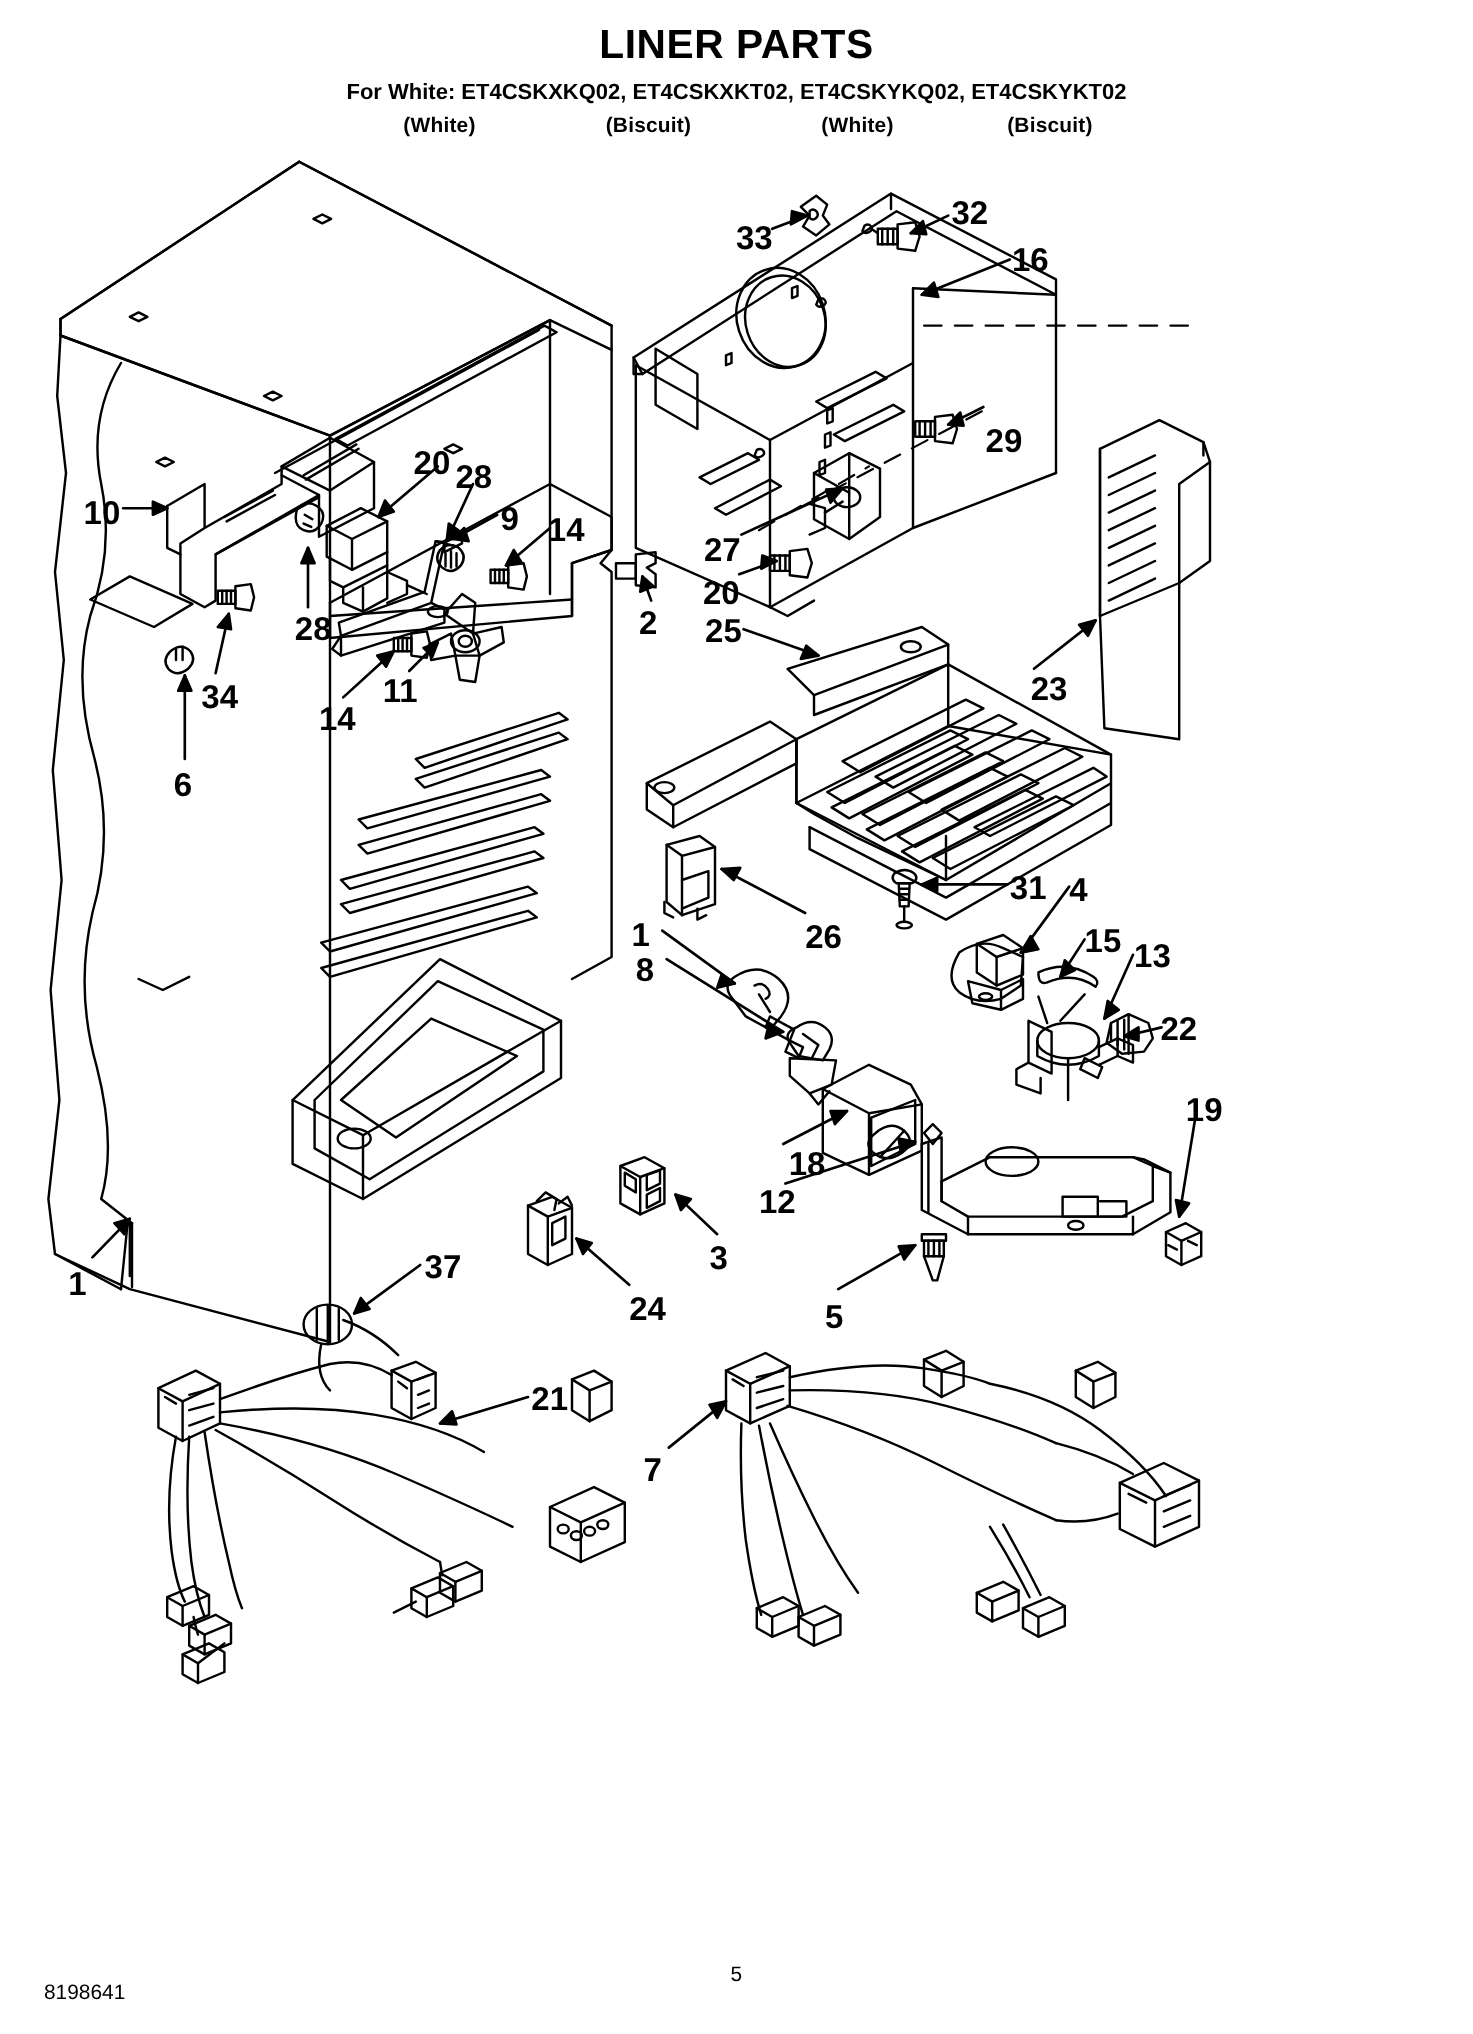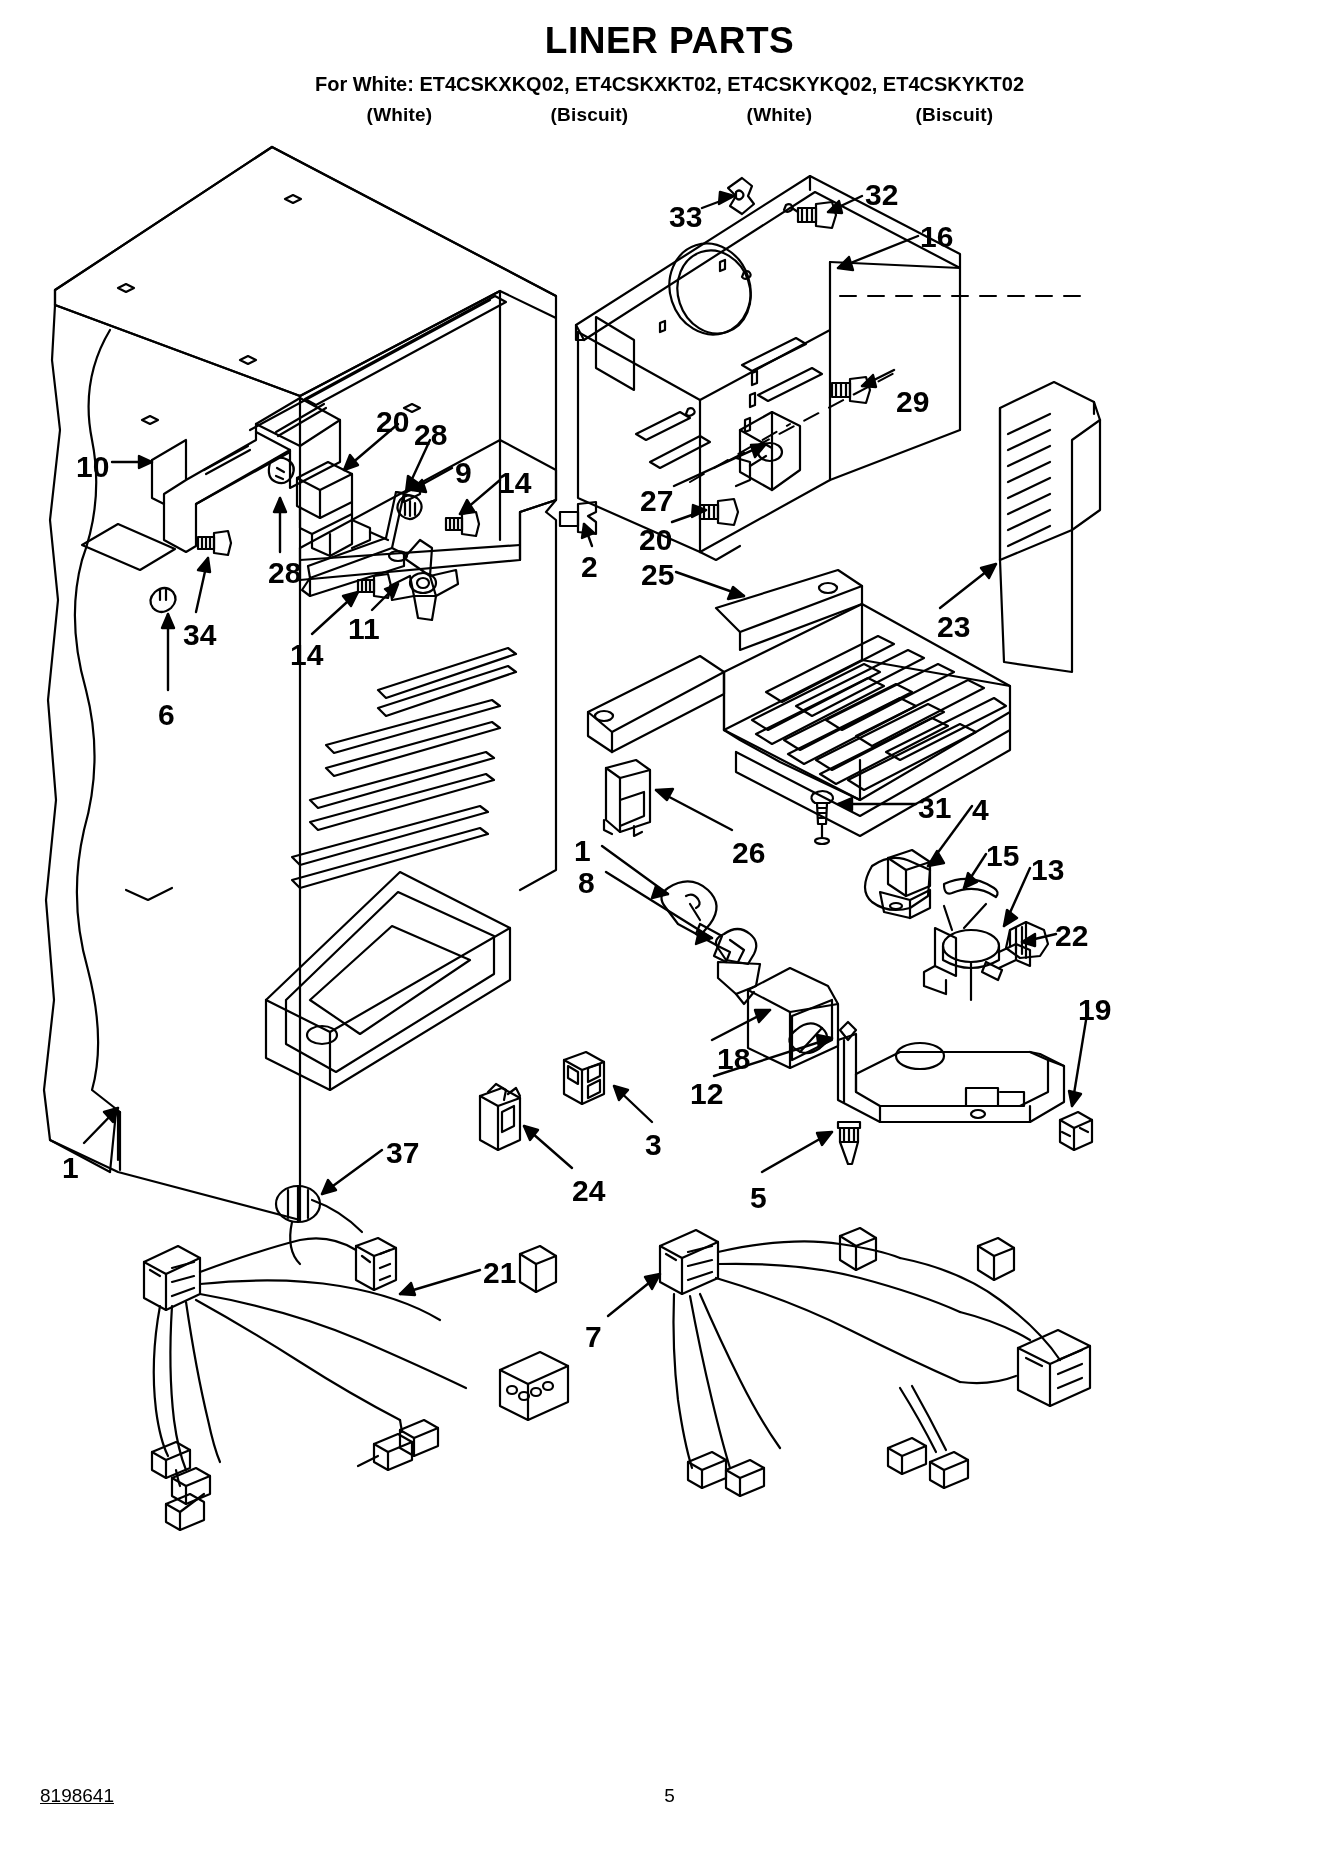--- a/index.html
+++ b/index.html
@@ -9,21 +9,21 @@
   
   .hdr{position:absolute;left:0;right:0;top:22px;text-align:center;}
   .hdr .title{font-size:37px;font-weight:bold;letter-spacing:.5px;line-height:1.05;}
   .hdr .models{font-size:20px;font-weight:bold;margin-top:12px;line-height:1.15;}
   .hdr .colors{font-size:19px;font-weight:bold;margin-top:8px;letter-spacing:.2px;}
   .hdr .colors span{display:inline-block;}
   .c1{width:190px;}.c2{width:190px;}.c3{width:190px;}.c4{width:160px;}
 
   
   .ftr{position:absolute;left:0;right:0;bottom:38px;height:26px;}
-  .ftr .pn{position:absolute;left:40px;top:0;font-size:19px;text-decoration:underline;}
+  .ftr .pn{position:absolute;left:40px;top:16px;font-size:19px;}
   .ftr .pg{position:absolute;left:0;right:0;top:0;text-align:center;font-size:19px;}
 
   
   #art{position:absolute;left:0;top:0;width:1339px;height:1849px;}
   #art svg{display:block;}
 
   
   .co{position:absolute;font-size:30px;font-weight:bold;font-family:"Liberation Sans",sans-serif;
       line-height:1;white-space:nowrap;}
 </style>

